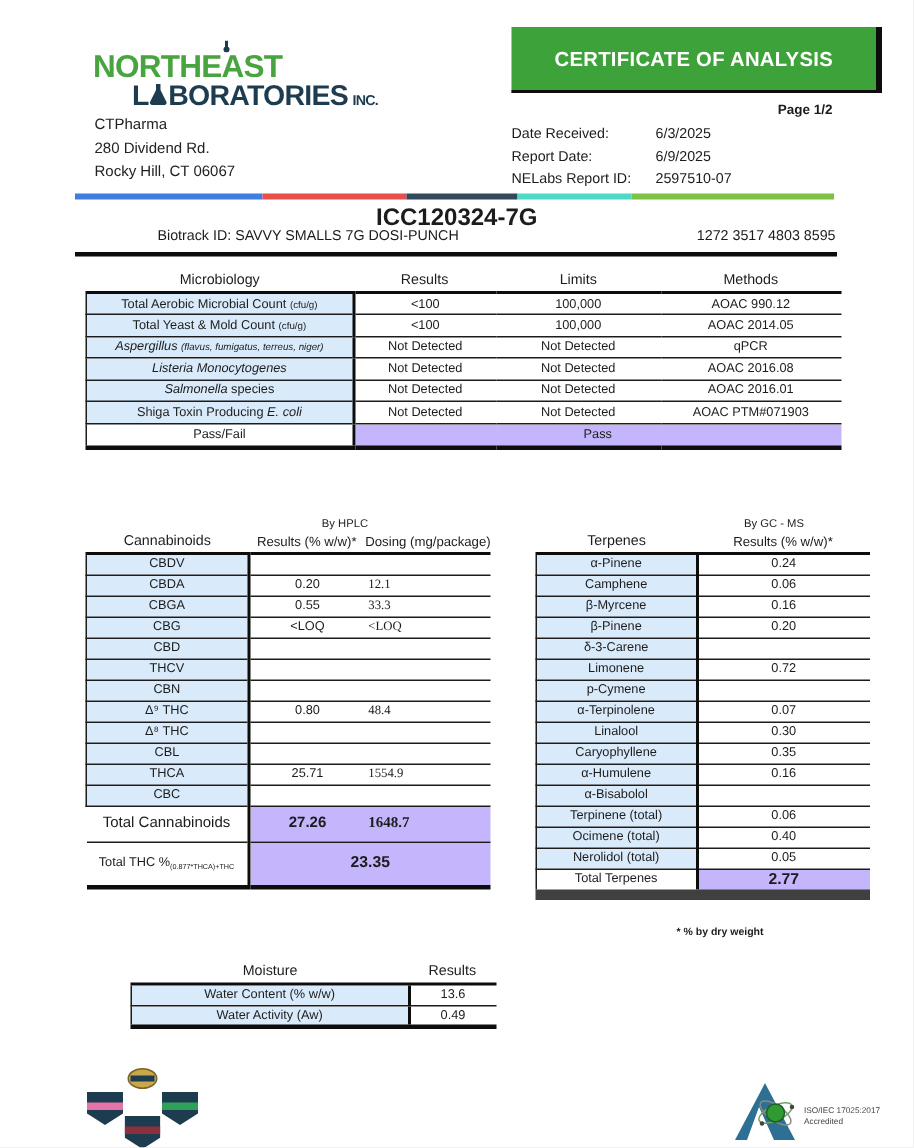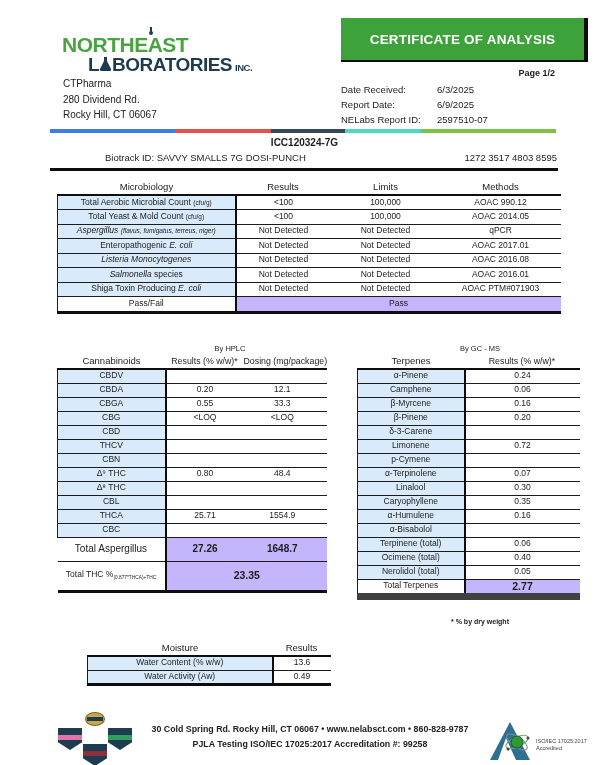--- a/index.html
+++ b/index.html
@@ -26,21 +26,21 @@
   .banner span { color:#fff; font-weight:bold; font-size:13.5px; letter-spacing:0.2px; }
   .page-ind { position:absolute; top:60px; left:341px; width:214px; text-align:right; font-size:9px; font-weight:bold; }
   .meta { position:absolute; top:76px; left:341px; width:220px; font-size:9.5px; }
   .meta .mrow { display:flex; margin-bottom:4px; }
   .meta .mlabel { width:96px; }
   .meta .mvalue { }
   
   .rainbow { position:absolute; top:129px; left:50px; width:506px; height:4px; display:flex; }
   .rainbow div { height:100%; }
   
-  .sample-id { position:absolute; top:137px; left:0; right:0; text-align:center; font-size:10px; font-weight:bold; }
+  .sample-id { position:absolute; top:137px; left:0; right:0; text-align:center; font-size:16px; font-weight:bold; }
   .biotrack { position:absolute; top:152px; left:50px; right:50px; font-size:9.5px; }
   .biotrack .bl { position:absolute; left:55px; }
   .biotrack .bn { position:absolute; right:2px; }
   .thickline { position:absolute; top:168px; left:50px; width:508px; height:3px; background:#0d0d0d; }
   
   table { border-collapse:collapse; table-layout:fixed; }
   th { font-size:9.5px; font-weight:normal; padding:1px 0 2px; white-space:nowrap; }
   td { font-size:8.5px; text-align:center; height:14px; padding:0 2px; line-height:1.15; overflow:hidden; white-space:nowrap; }
   .analyte { background:#d9eafa; border:1px solid #1c1c1c; border-right:2px solid #0d0d0d; }
   .vcell  { border-bottom:1px solid #1c1c1c; }
@@ -50,29 +50,29 @@
   .note { font-size:6.5px; }
   .note.italic { font-style:italic; }
   
   .micro { position:absolute; top:180px; left:57px; }
   .micro td { height:14.5px; }
   .micro .passrow td { border-bottom:3px solid #0d0d0d; height:16px; }
   .micro .passlabel { border-right:2px solid #0d0d0d; }
   
   .byhplc { position:absolute; top:344px; left:140px; width:180px; text-align:center; font-size:7.5px; }
   .cann { position:absolute; top:354px; left:57px; }
-  .cann td.dcol { text-align:center; padding-right:8px; }
+  .cann td.dcol { text-align:left; padding-right:8px;font-family:Liberation Serif, serif; }
   .cann .totalrow td { height:24px; font-size:10px; }
   .cann .thcrow td { height:30px; border-bottom:3px solid #0d0d0d; }
   .cann .plain { border-bottom:1px solid #1c1c1c; border-right:2px solid #0d0d0d; background:#fff; font-size:8.5px; }
   .cann .thclabel { font-size:8.5px; }
   .cann .formula { font-size:4.8px; vertical-align:-2px; }
   .cann .thcval { font-size:10.5px; text-align:center; }
   
-  .bygcms { position:absolute; top:344px; left:400px; width:160px; text-align:center; font-size:7.5px; }
+  .bygcms { position:absolute; top:344px; left:436px; width:160px; text-align:center; font-size:7.5px; }
   .terp { position:absolute; top:354px; left:357px; }
   .terp td { height:14px; }
   .terp .totalrow td { height:17px; border-bottom:7px solid #404040; font-size:10.5px; }
   .dryweight { position:absolute; top:618px; left:400px; width:160px; text-align:center; font-size:7px; font-weight:bold; }
   
   .moist { position:absolute; top:641px; left:87px; }
   .moist td { height:14px; }
   .moist tr:last-child td { border-bottom:3px solid #0d0d0d;margin-left:28px; }
   
   .badges { position:absolute; top:712px; left:58px; width:76px; height:52px; }
@@ -180,26 +180,20 @@
           <td class="vcell">100,000</td>
           <td class="vcell">AOAC 2014.05</td>
         </tr>
         <tr>
           <td class="analyte"><em class="sp">Aspergillus</em> <span class="note italic"> (flavus, fumigatus, terreus, niger)</span></td>
           <td class="vcell">Not Detected</td>
           <td class="vcell">Not Detected</td>
           <td class="vcell">qPCR</td>
         </tr>
         <tr>
-          <td class="analyte">Enteropathogenic <em class="sp">E. coli</em></td>
-          <td class="vcell">Not Detected</td>
-          <td class="vcell">Not Detected</td>
-          <td class="vcell">AOAC 2017.01</td>
-        </tr>
-        <tr>
           <td class="analyte"><em class="sp">Listeria Monocytogenes</em></td>
           <td class="vcell">Not Detected</td>
           <td class="vcell">Not Detected</td>
           <td class="vcell">AOAC 2016.08</td>
         </tr>
         <tr>
           <td class="analyte"><em class="sp">Salmonella</em> species</td>
           <td class="vcell">Not Detected</td>
           <td class="vcell">Not Detected</td>
           <td class="vcell">AOAC 2016.01</td>
@@ -290,21 +284,21 @@
           <td class="vcell dcol">1554.9</td>
         </tr>
         <tr>
           <td class="analyte">CBC</td>
           <td class="vcell"></td>
           <td class="vcell dcol"></td>
         </tr>
       </tbody>
     <tbody>
       <tr class="totalrow">
-        <td class="plain">Total Aspergillus</td>
+        <td class="plain">Total Cannabinoids</td>
         <td class="vcell greencell">27.26</td>
         <td class="vcell greencell dcol">1648.7</td>
       </tr>
       <tr class="thcrow">
         <td class="plain thclabel"><span>Total THC %</span><span class="formula">(0.877*THCA)+THC</span></td>
         <td class="vcell greencell thcval" colspan="2">23.35</td>
       </tr>
     </tbody>
   </table>
 
@@ -421,24 +415,20 @@
       </div>
     <div class="shield shield-l">
         <div class="stripe"></div>
       </div>
     <div class="shield shield-r">
         <div class="stripe"></div>
       </div>
     <div class="shield shield-b">
         <div class="stripe"></div>
       </div>
-  </div>
-  <div class="f-center">
-    <div>30 Cold Spring Rd. Rocky Hill, CT 06067   •   www.nelabsct.com   •   860-828-9787</div>
-    <div>PJLA Testing ISO/IEC 17025:2017 Accreditation #: 99258</div>
   </div>
   <div class="pjla">
     <svg width="52" height="48" viewBox="0 0 52 48">
       <path d="M6 44 L26 6 L46 44 L32 44 L22 22 L14 44 Z" fill="#2e6f94"></path>
       <ellipse cx="33" cy="26" rx="12" ry="5" fill="none" stroke="#6aa86a" stroke-width="1" transform="rotate(-25 33 26)"></ellipse>
       <ellipse cx="33" cy="26" rx="12" ry="5" fill="none" stroke="#8a8a8a" stroke-width="1" transform="rotate(35 33 26)"></ellipse>
       <circle cx="33" cy="26" r="6" fill="#2f9a33" stroke="#1d5f21" stroke-width="1"></circle>
       <circle cx="44" cy="22" r="1.5" fill="#444"></circle>
       <circle cx="24" cy="33" r="1.5" fill="#444"></circle>
     </svg>

